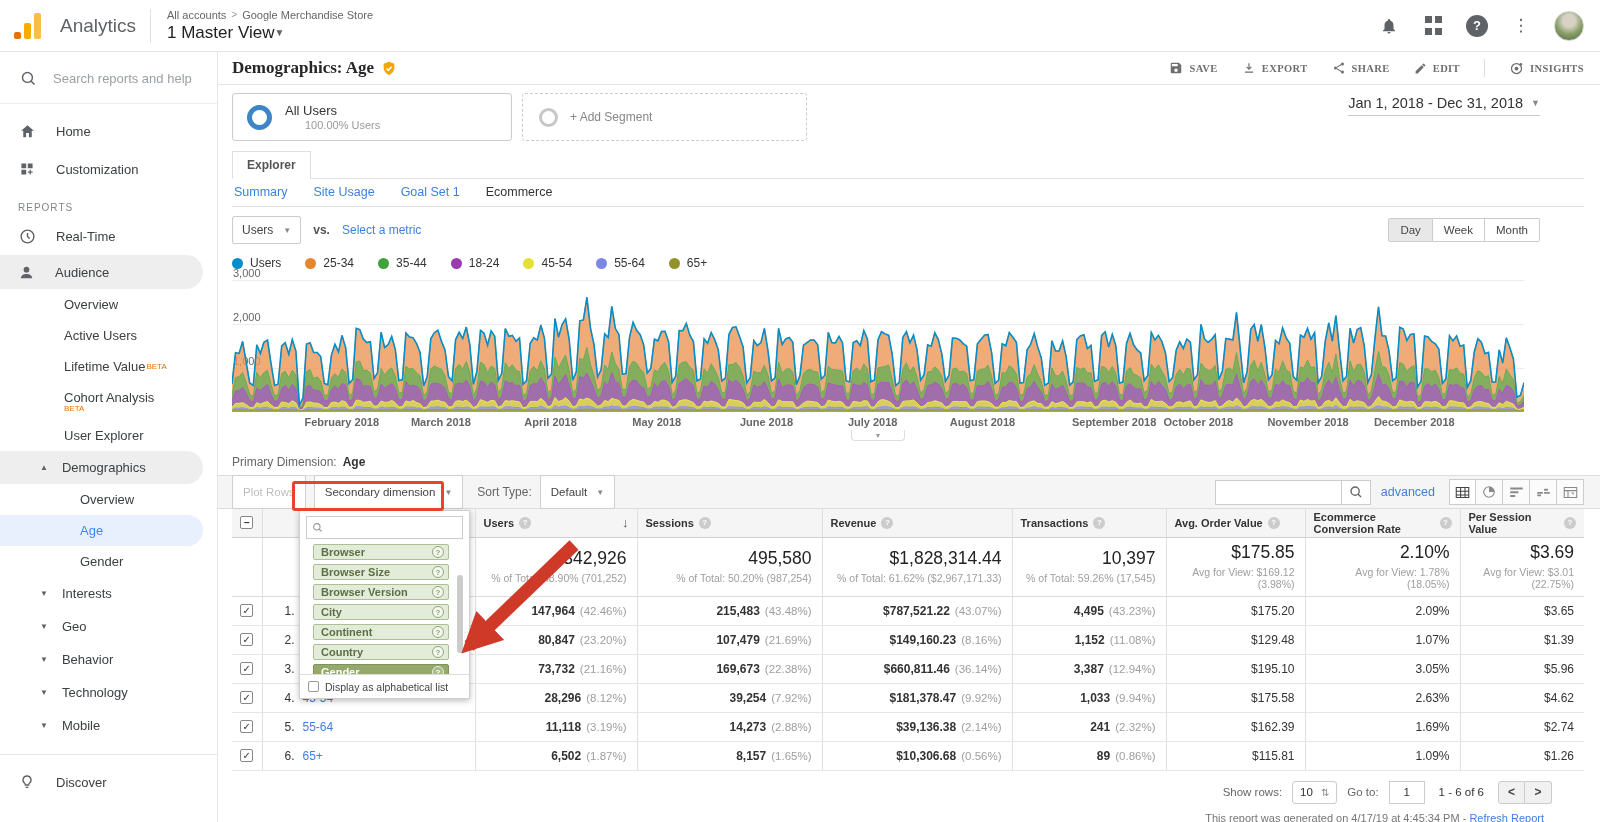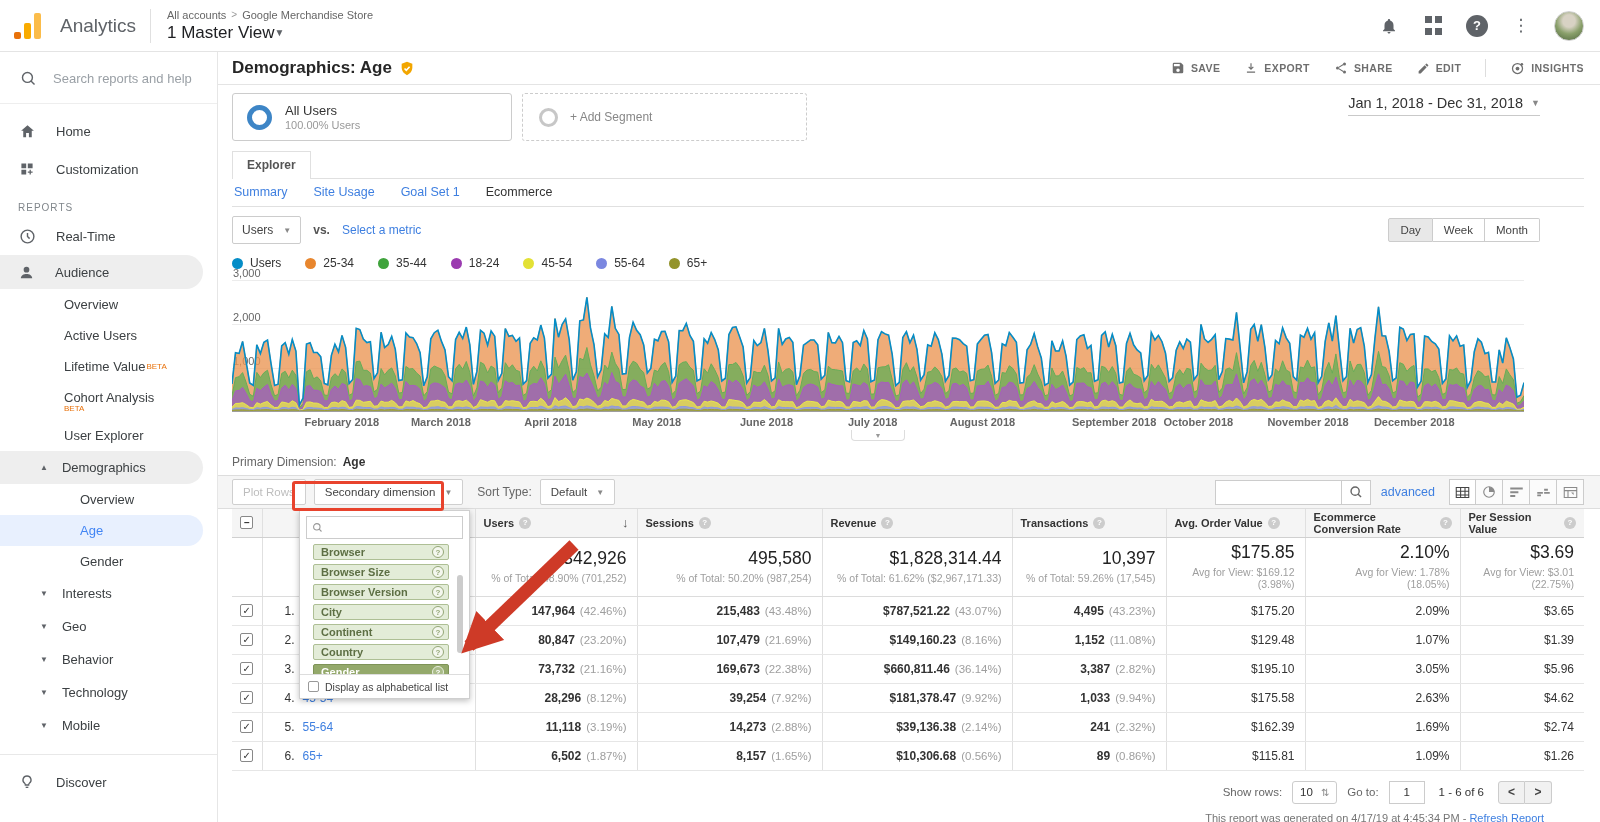--- a/index.html
+++ b/index.html
@@ -44,31 +44,31 @@
   .sb-exp { display:flex; align-items:center; height:33px; padding-left:40px; gap:14px; font-size:13px; color:#3c4043; border-radius:0 20px 20px 0; margin-right:14px; cursor:pointer; }
   .sb-exp.active { background:#eee; padding-left:40px; }
   .tri { font-size:8px; color:#5f6368; }
   .beta-sup { font-size:8px; color:#e8710a; vertical-align:super; margin-left:1px; }
   .beta-under { font-size:8px; color:#e8710a; display:block; line-height:7px; }
   .sb-divider { height:1px; background:#e8e8e8; margin:12px 0 8px; }
   .two-line { line-height:15px; }
 
   
   .main { flex:1; background:#fff; padding:0 16px 0 14px; position:relative; }
-  .report-bar { height:33px; display:flex; align-items:center; border-bottom:1px solid #e4e4e4; margin:0 -16px 0 -14px; padding:0 16px 0 14px; }
+  .report-bar { height:33px; display:flex; align-items:center; border-bottom:1px solid #e4e4e4; margin:0 -16px 0 -14px; padding:0 16px 0 14px;font-family:Liberation Serif, serif; }
   .report-title { font-size:17px; font-weight:bold; color:#262626; display:flex; align-items:center; gap:7px; }
   .actions { margin-left:auto; display:flex; align-items:center; gap:24px; }
   .action-btn { display:flex; align-items:center; gap:6px; font-size:10.5px; font-weight:bold; letter-spacing:.4px; color:#6e6e6e; cursor:pointer; }
   .action-div { width:1px; height:18px; background:#ddd; }
 
   .segments-row { margin-top:8px; display:flex; align-items:flex-start; gap:10px; }
   .seg-chip { width:280px; height:48px; border:1px solid #ccc; border-radius:3px; display:flex; align-items:center; padding-left:14px; gap:13px; background:#fff; cursor:pointer; }
   .seg-ring { width:25px; height:25px; border-radius:50%; border:5px solid #3d85c6; }
   .seg-title { font-size:13px; color:#333; }
-  .seg-sub { font-size:11px; color:#999; margin-top:1px; }
+  .seg-sub { font-size:11px; color:#999; margin-top:1px;margin-left:20px; }
   .add-seg { width:285px; height:48px; border:1px dashed #ccc; border-radius:3px; display:flex; align-items:center; padding-left:16px; gap:12px; cursor:pointer; }
   .add-ring { width:19px; height:19px; border-radius:50%; border:3px solid #c7c7c7; }
   .add-label { font-size:12px; color:#878787; }
   .date-ctl { margin-left:auto; margin-right:44px; display:flex; align-items:center; gap:8px; padding-bottom:4px; border-bottom:1px solid #c9c9c9; cursor:pointer; margin-top:2px;}
   .date-text { font-size:14.5px; color:#333; }
   .date-caret { font-size:9px; color:#888; }
 
   .tab-row { margin-top:9px; border-bottom:1px solid #e0e0e0; display:flex; }
   .tab { background:#fff; border:1px solid #e0e0e0; border-bottom:none; padding:6px 14px 7px; font-size:12px; font-weight:bold; color:#555; position:relative; top:1px; cursor:pointer; }
   .subtab-row { display:flex; gap:26px; padding:6px 0 7px 2px; border-bottom:1px solid #e0e0e0; font-size:12.5px; }
@@ -95,21 +95,21 @@
   .ytick { position:absolute; left:1px; font-size:11px; color:#666; }
   .plot svg { position:absolute; left:0; top:0; width:100%; height:100%; }
   .months { position:relative; height:18px;font-weight:bold; }
   .month-label { position:absolute; top:4px; transform:translateX(-50%); font-size:11px; color:#666; white-space:nowrap; }
   .chart-handle { width:54px; height:11px; background:#fff; border:1px solid #ddd; border-top:none; border-radius:0 0 4px 4px; margin:0 auto; display:flex; align-items:center; justify-content:center; font-size:7px; color:#999; cursor:pointer; }
 
   .primary-dim { margin-top:14px; font-size:12px; color:#666; display:flex; gap:6px; }
   .primary-dim b { color:#333; }
 
   .toolbar { margin-top:6px; height:34px; background:#f5f5f5; border:1px solid #ddd; border-left:none; border-right:none; margin-left:-14px; margin-right:-16px; padding:0 16px 0 14px; display:flex; align-items:center; gap:8px; }
-  .tb-btn { height:26px; border:1px solid #cfcfcf; border-radius:2px; background:#fff; padding:0 10px; font-size:11.5px; color:#444; display:flex; align-items:center; gap:9px; cursor:pointer; }
+  .tb-btn { height:34px; border:1px solid #cfcfcf; border-radius:2px; background:#fff; padding:0 10px; font-size:11.5px; color:#444; display:flex; align-items:center; gap:9px; cursor:pointer; }
   .tb-btn.disabled { color:#bdbdbd; cursor:default; }
   .tb-caret { font-size:8px; color:#888; }
   .tb-label { font-size:12px; color:#666; margin-left:6px; }
   .tb-right { margin-left:auto; display:flex; align-items:center; gap:10px; }
   .tb-search { display:flex; height:25px; }
   .tb-search input { width:126px; height:25px; border:1px solid #ccc; border-right:none; padding:0 6px; font-size:12px; outline:none; }
   .tb-search .mag { width:30px; height:25px; border:1px solid #ccc; background:#fff; display:flex; align-items:center; justify-content:center; cursor:pointer; }
   .view-group { display:flex; margin-left:4px; }
   .view-btn { width:27px; height:26px; border:1px solid #ccc; border-left:none; background:#fbfbfb; display:flex; align-items:center; justify-content:center; cursor:pointer; }
   .view-btn:first-child { border-left:1px solid #ccc; }
@@ -661,21 +661,21 @@
               <td><span>$1.39</span></td>
             </tr>
             <tr class="datarow">
               <td class="cb-cell">
                 <div class="cbx">✓</div>
               </td>
               <td class="age-cell"><span class="row-idx">3.</span><span class="age-link">35-44</span></td>
               <td><span class="num-b">73,732</span><span class="pct">(21.16%)</span></td>
               <td><span class="num-b">169,673</span><span class="pct">(22.38%)</span></td>
               <td><span class="num-b">$660,811.46</span><span class="pct">(36.14%)</span></td>
-              <td><span class="num-b">3,387</span><span class="pct">(2.82%)</span></td>
+              <td><span class="num-b">3,387</span><span class="pct">(12.94%)</span></td>
               <td><span>$195.10</span></td>
               <td><span>3.05%</span></td>
               <td><span>$5.96</span></td>
             </tr>
             <tr class="datarow">
               <td class="cb-cell">
                 <div class="cbx">✓</div>
               </td>
               <td class="age-cell"><span class="row-idx">4.</span><span class="age-link">45-54</span></td>
               <td><span class="num-b">28,296</span><span class="pct">(8.12%)</span></td>

